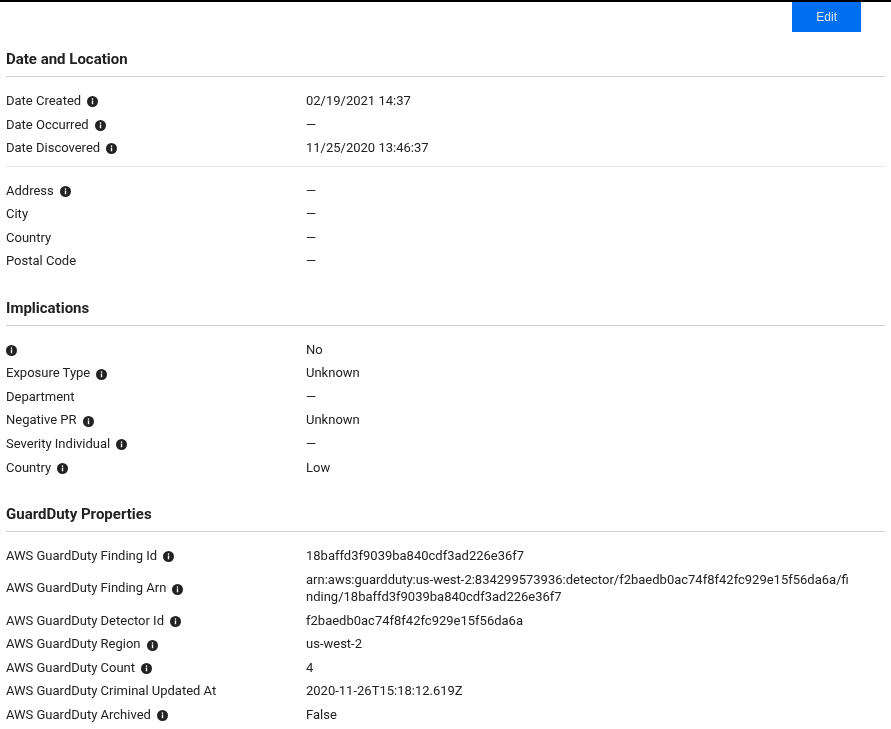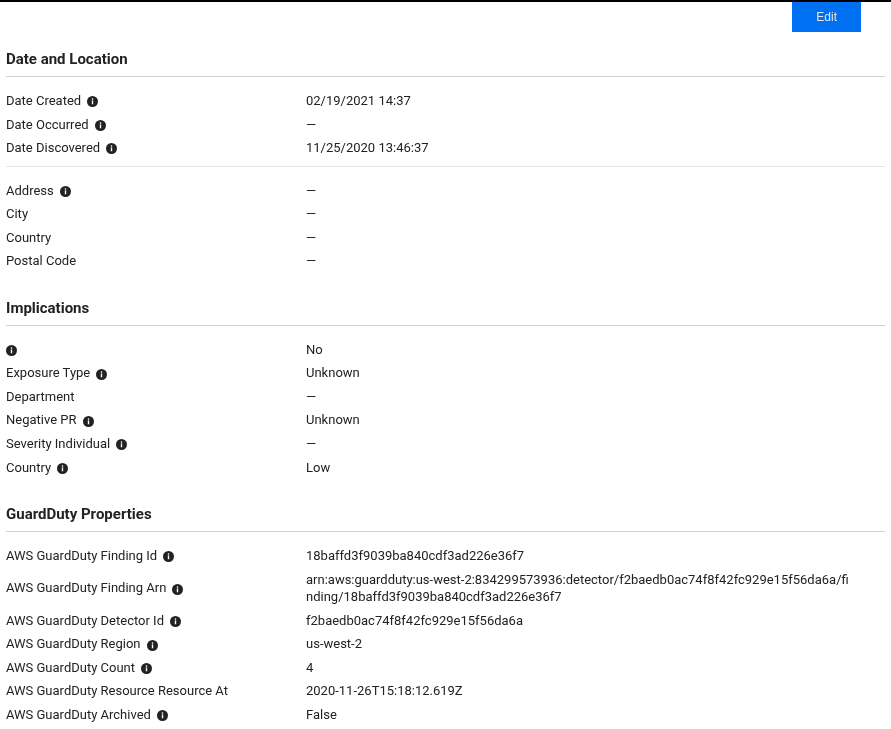--- a/index.html
+++ b/index.html
@@ -318,21 +318,21 @@
                 <circle cx="8" cy="8" r="8"></circle>
                 <rect x="7" y="6.5" width="2" height="5.5" fill="#fff"></rect>
                 <circle cx="8" cy="4.5" r="1.2" fill="#fff"></circle>
               </svg>
             </span>
         </div>
         <div class="field-value">4</div>
       </div>
       <div class="field-row">
         <div class="field-label">
-          <span>AWS GuardDuty Resource Resource At</span>
+          <span>AWS GuardDuty Criminal Updated At</span>
         </div>
         <div class="field-value">2020-11-26T15:18:12.619Z</div>
       </div>
       <div class="field-row">
         <div class="field-label">
           <span>AWS GuardDuty Archived</span>
           <span class="info-icon">
               <svg viewBox="0 0 16 16">
                 <circle cx="8" cy="8" r="8"></circle>
                 <rect x="7" y="6.5" width="2" height="5.5" fill="#fff"></rect>

